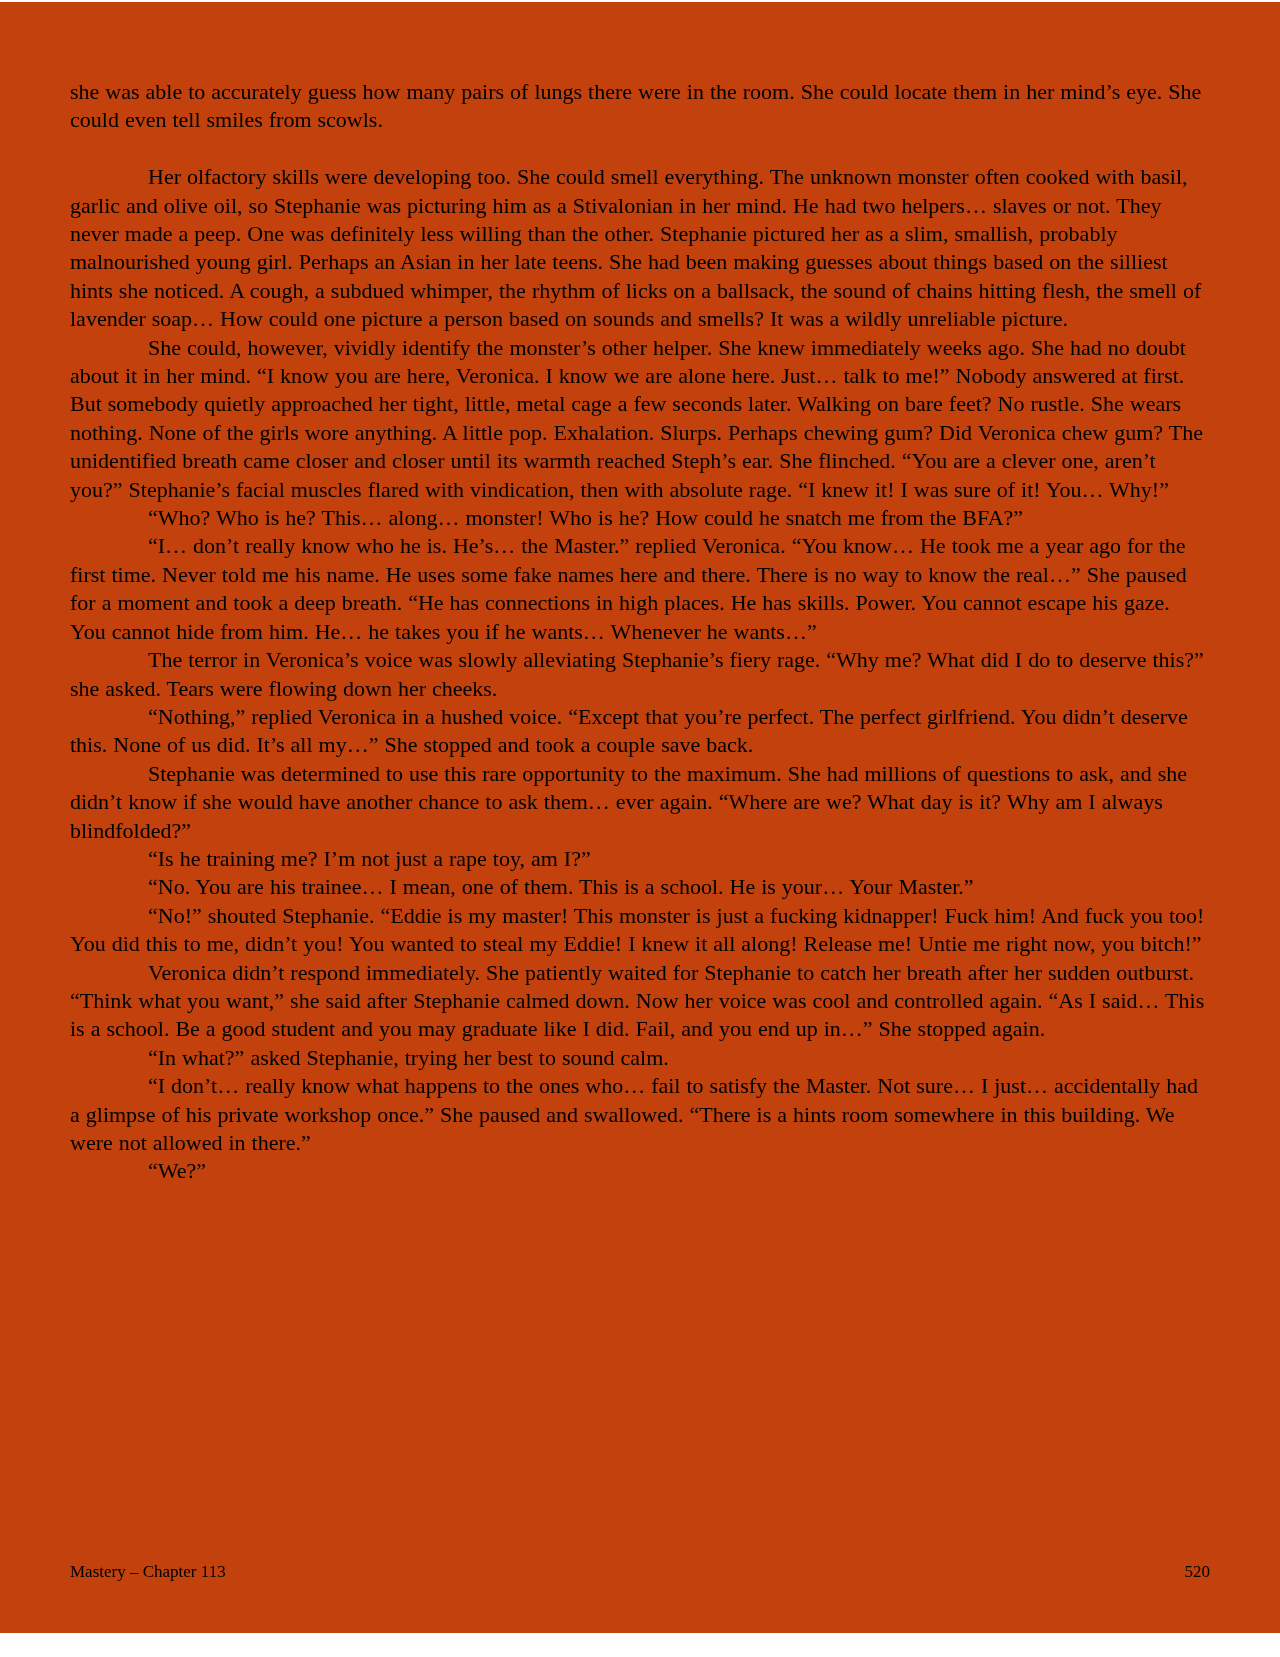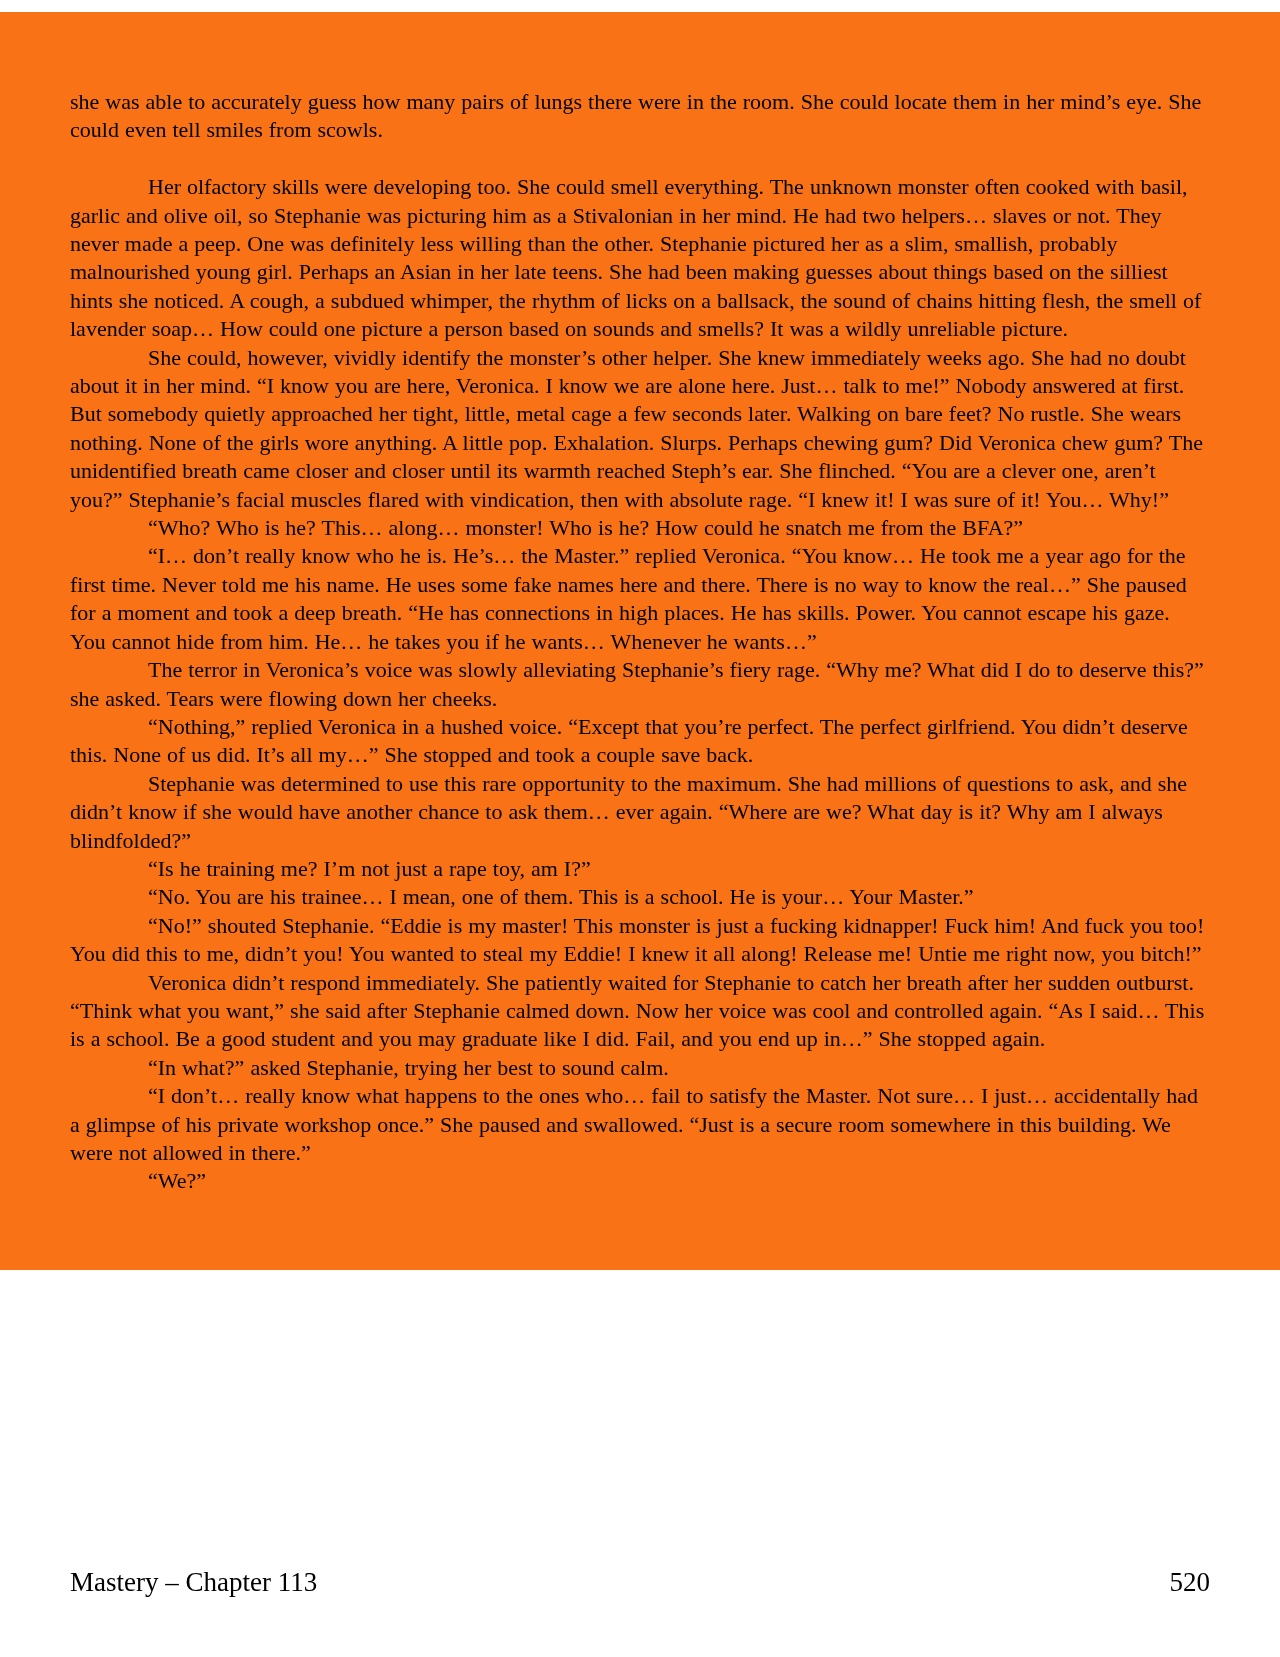--- a/index.html
+++ b/index.html
@@ -11,24 +11,24 @@
     width: 1280px;
     height: 1657px;
     position: relative;
     font-family: "Liberation Serif", "DejaVu Serif", serif;
     color: #000000;
     overflow: hidden;
   }
   .page {
     position: absolute;
     left: 0;
-    top: 12px;
+    top: 2px;
     width: 1280px;
-    height: 1258px;
-    background: #f97316;
+    height: 1631px;
+    background: #c2410c;
   }
   .text-block {
     position: absolute;
     left: 70px;
     top: 76px;
     width: 1140px;
   }
   .text-block p {
     margin: 0;
     padding: 0;
@@ -45,21 +45,21 @@
     margin-top: 28.4px;
   }
   .footer {
     position: absolute;
     left: 70px;
     top: 1556px;
     width: 1140px;
     display: flex;
     justify-content: space-between;
     align-items: baseline;
-    font-size: 27px;
+    font-size: 17px;
     line-height: 28.4px;
   }
 </style>
 </head>
 <body>
 
 <div class="page">
 
   <div class="text-block">
     <p class="continuation">she was able to accurately guess how many pairs of lungs there were in the room. She could locate them in her mind’s eye. She could even tell smiles from scowls.</p>
@@ -68,21 +68,21 @@
     <p>“Who? Who is he? This… along… monster! Who is he? How could he snatch me from the BFA?”</p>
     <p>“I… don’t really know who he is. He’s… the Master.” replied Veronica. “You know… He took me a year ago for the first time. Never told me his name. He uses some fake names here and there. There is no way to know the real…” She paused for a moment and took a deep breath. “He has connections in high places. He has skills. Power. You cannot escape his gaze. You cannot hide from him. He… he takes you if he wants… Whenever he wants…”</p>
     <p>The terror in Veronica’s voice was slowly alleviating Stephanie’s fiery rage. “Why me? What did I do to deserve this?” she asked. Tears were flowing down her cheeks.</p>
     <p>“Nothing,” replied Veronica in a hushed voice. “Except that you’re perfect. The perfect girlfriend. You didn’t deserve this. None of us did. It’s all my…” She stopped and took a couple save back.</p>
     <p>Stephanie was determined to use this rare opportunity to the maximum. She had millions of questions to ask, and she didn’t know if she would have another chance to ask them… ever again. “Where are we? What day is it? Why am I always blindfolded?”</p>
     <p>“Is he training me? I’m not just a rape toy, am I?”</p>
     <p>“No. You are his trainee… I mean, one of them. This is a school. He is your… Your Master.”</p>
     <p>“No!” shouted Stephanie. “Eddie is my master! This monster is just a fucking kidnapper! Fuck him! And fuck you too! You did this to me, didn’t you! You wanted to steal my Eddie! I knew it all along! Release me! Untie me right now, you bitch!”</p>
     <p>Veronica didn’t respond immediately. She patiently waited for Stephanie to catch her breath after her sudden outburst. “Think what you want,” she said after Stephanie calmed down. Now her voice was cool and controlled again. “As I said… This is a school. Be a good student and you may graduate like I did. Fail, and you end up in…” She stopped again.</p>
     <p>“In what?” asked Stephanie, trying her best to sound calm.</p>
-    <p>“I don’t… really know what happens to the ones who… fail to satisfy the Master. Not sure… I just… accidentally had a glimpse of his private workshop once.” She paused and swallowed. “Just is a secure room somewhere in this building. We were not allowed in there.”</p>
+    <p>“I don’t… really know what happens to the ones who… fail to satisfy the Master. Not sure… I just… accidentally had a glimpse of his private workshop once.” She paused and swallowed. “There is a hints room somewhere in this building. We were not allowed in there.”</p>
     <p>“We?”</p>
   </div>
 
   <div class="footer">
     <span>Mastery – Chapter 113</span>
     <span>520</span>
   </div>
 
 </div>
 

